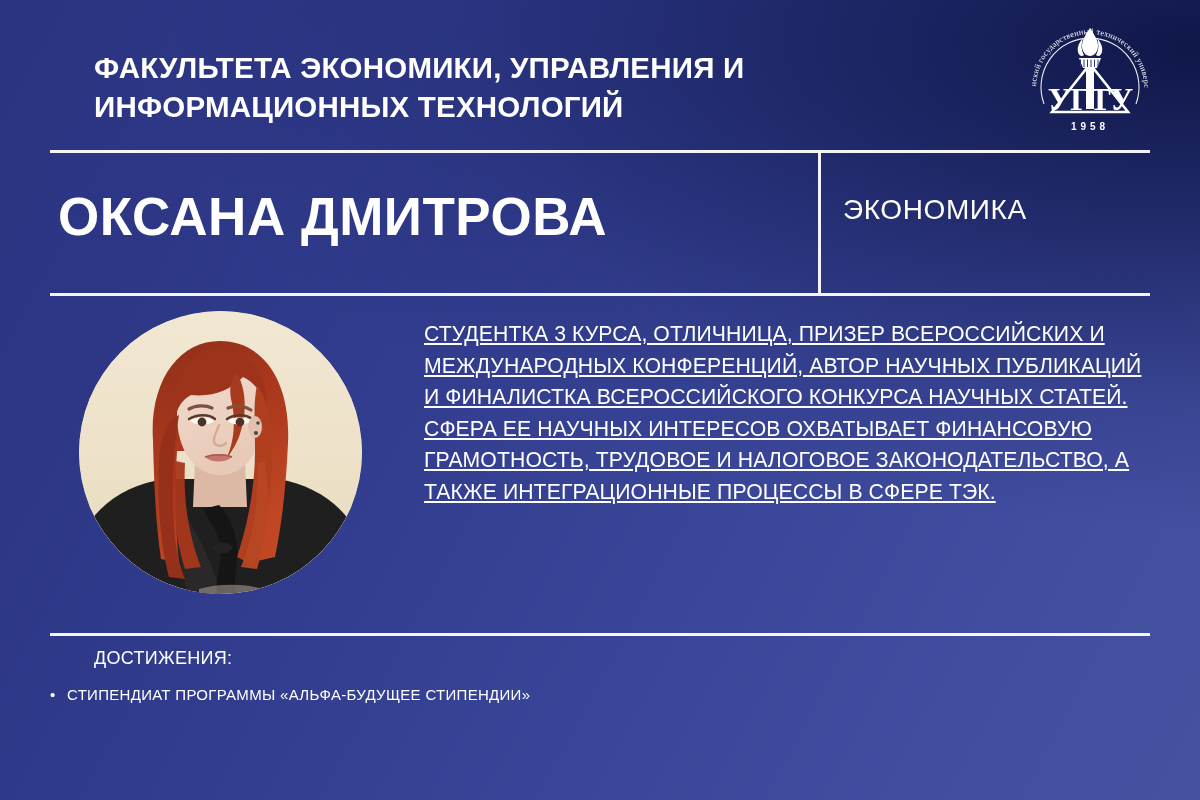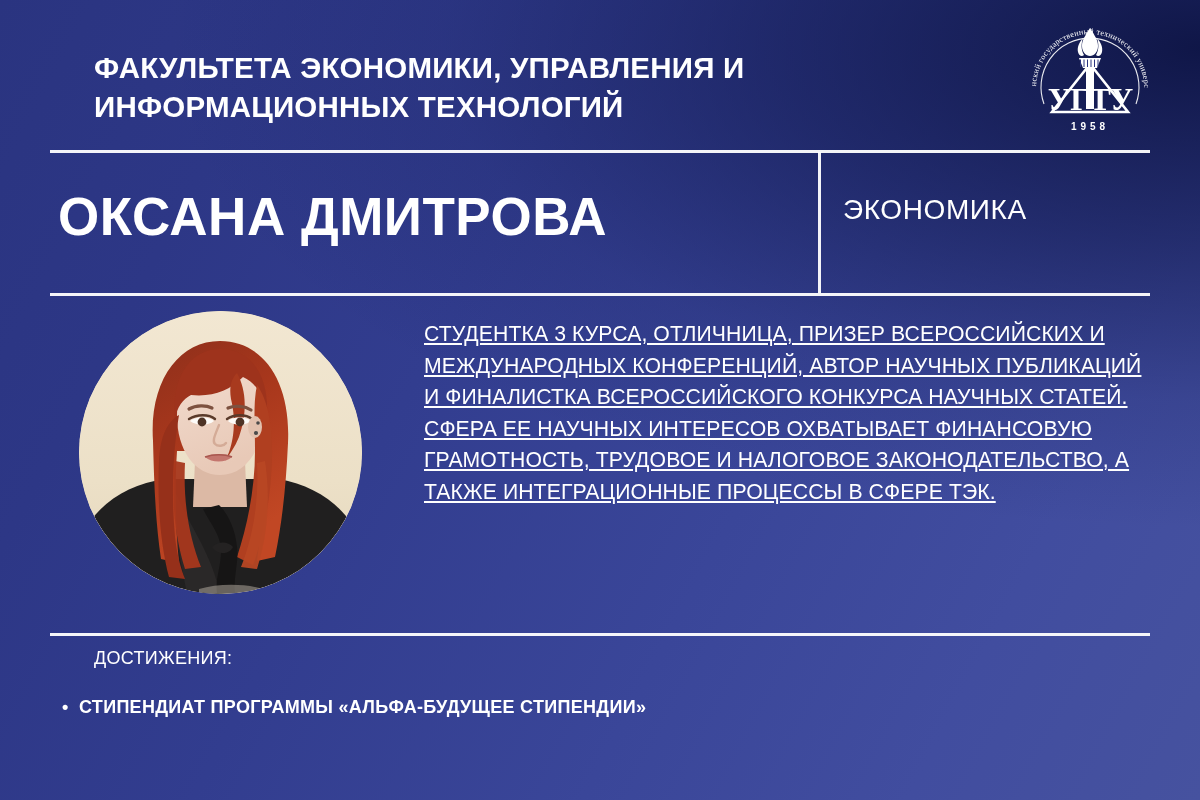--- a/index.html
+++ b/index.html
@@ -157,26 +157,26 @@
     font-weight: 400;
     letter-spacing: 0.3px;
     text-transform: uppercase;
     white-space: nowrap;
     margin-left: 44px;
   }
   .ach-list {
     position: absolute;
     left: 50px;
     top: 680px;
-    margin: 12px;
+    margin: 0;
     padding: 0;
     list-style: none;
     color: #ffffff;
-    font-size: 18px;
-    font-weight: 700;
+    font-size: 15px;
+    font-weight: 400;
     line-height: 30px;
     letter-spacing: 0.3px;
     text-transform: uppercase;
   }
   .ach-list li { white-space: nowrap; }
   .ach-list li::before {
     content: "\2022";
     display: inline-block;
     width: 17px;
     margin-left: 0;

